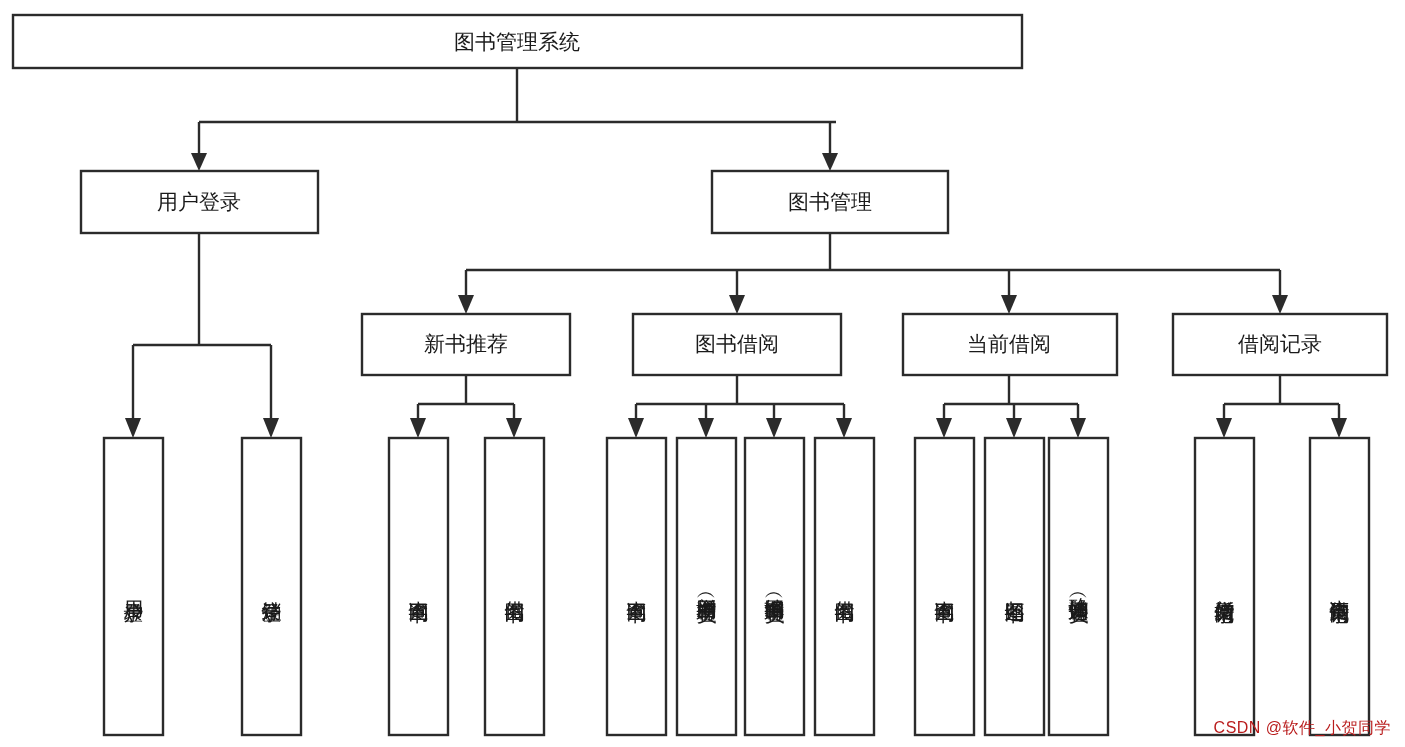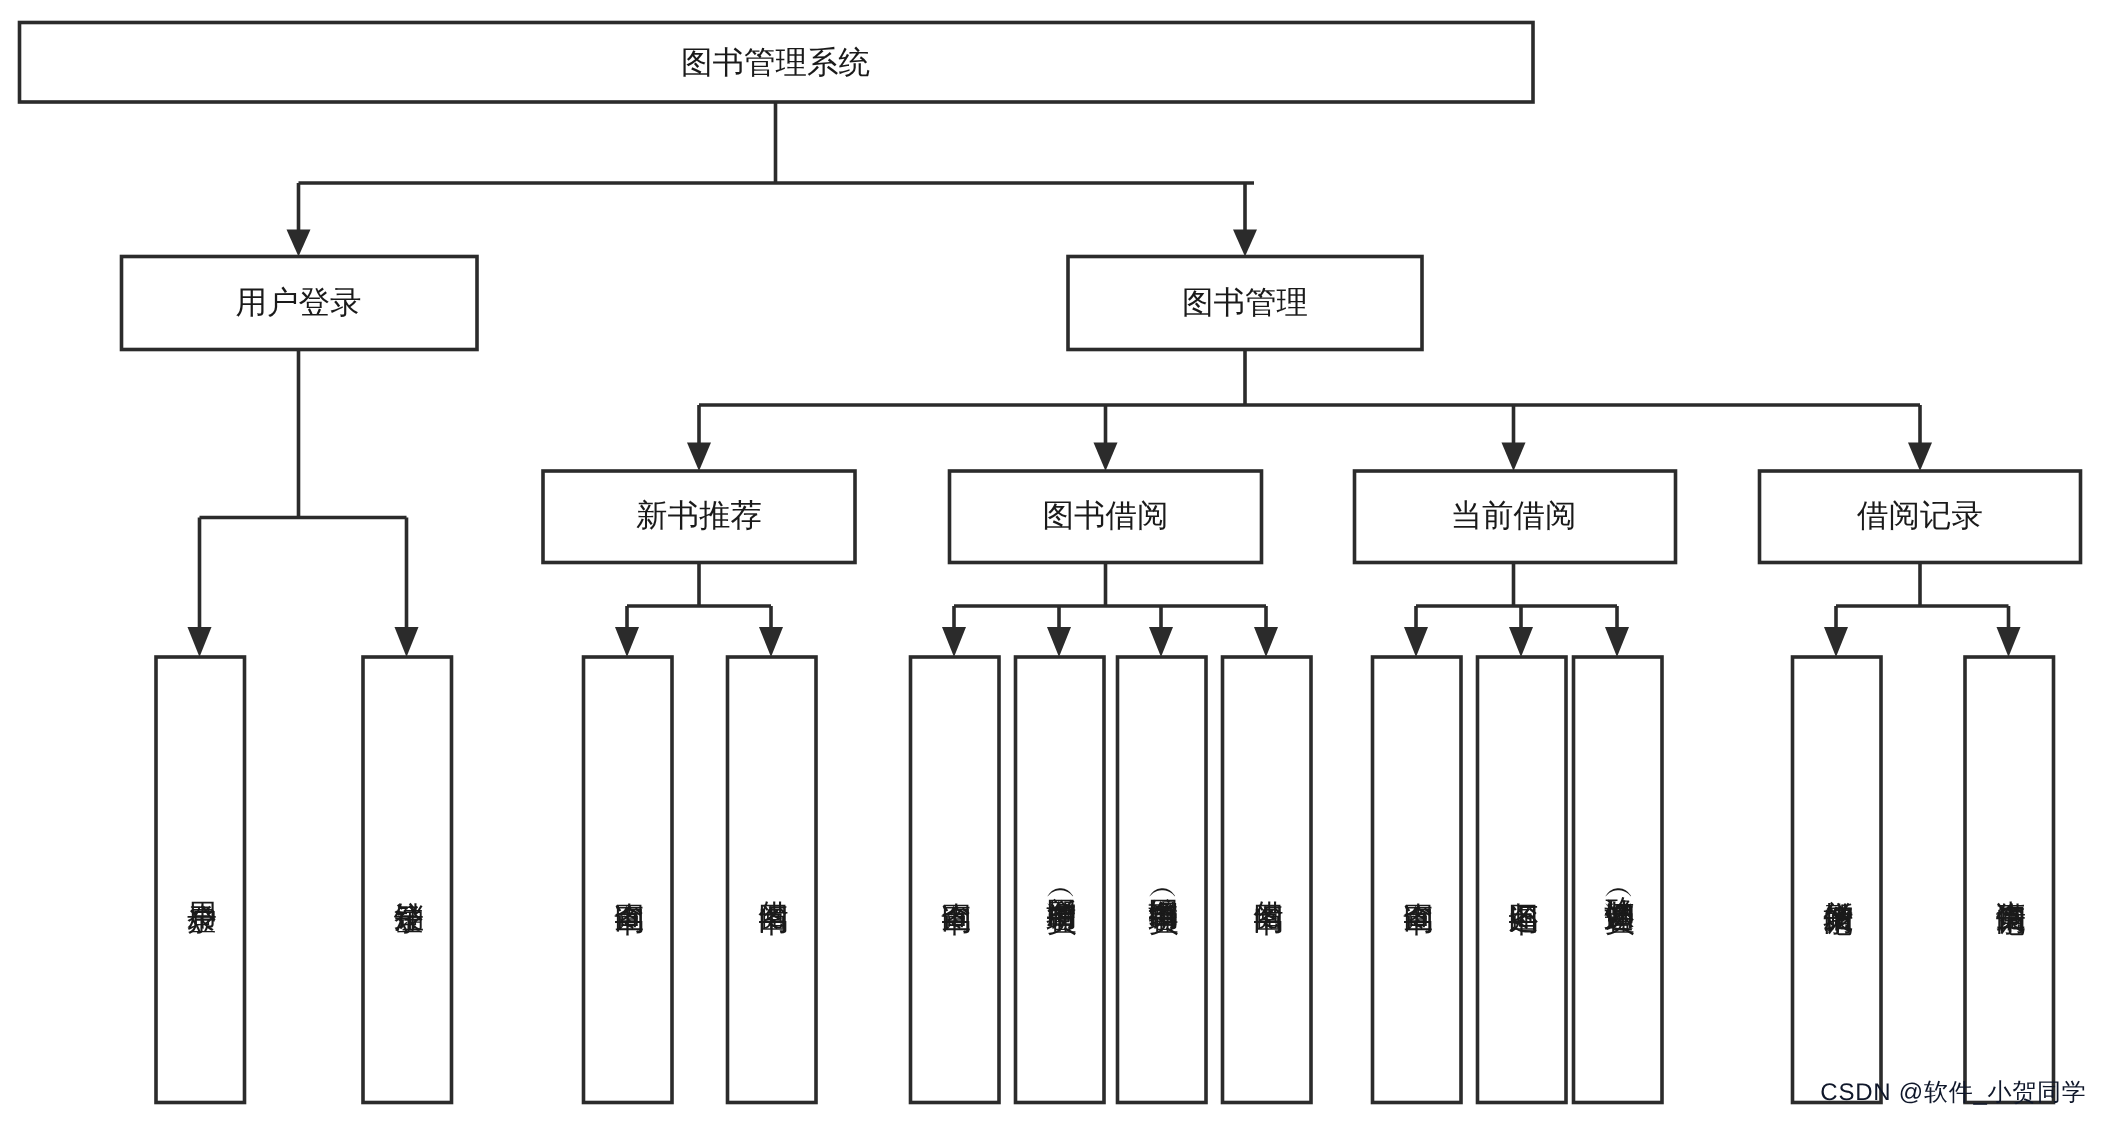--- a/index.html
+++ b/index.html
@@ -77,21 +77,21 @@
     color: #1a1a1a;
     white-space: nowrap;
     text-align: center;
   }
   .watermark {
     position: absolute;
     right: 14px;
     bottom: 8px;
     font-family: "Liberation Sans", "DejaVu Sans", sans-serif;
     font-size: 16px;
-    color: #0f172a;
+    color: #b91c1c;
     letter-spacing: 0.5px;
     white-space: nowrap;
     pointer-events: none;
   }
 </style>
 </head>
 <body>
 
 <div id="diagram-root">
 

